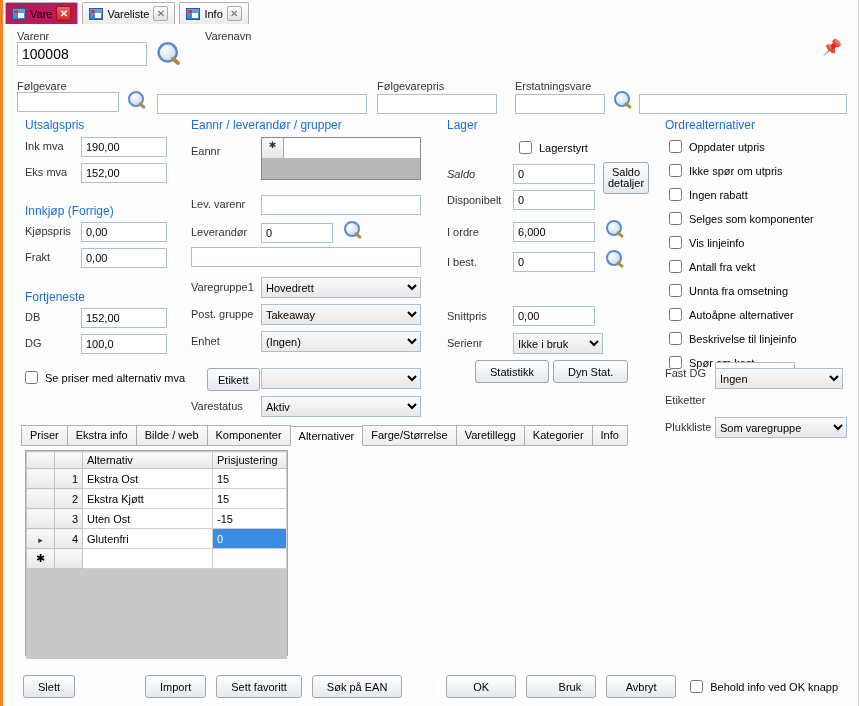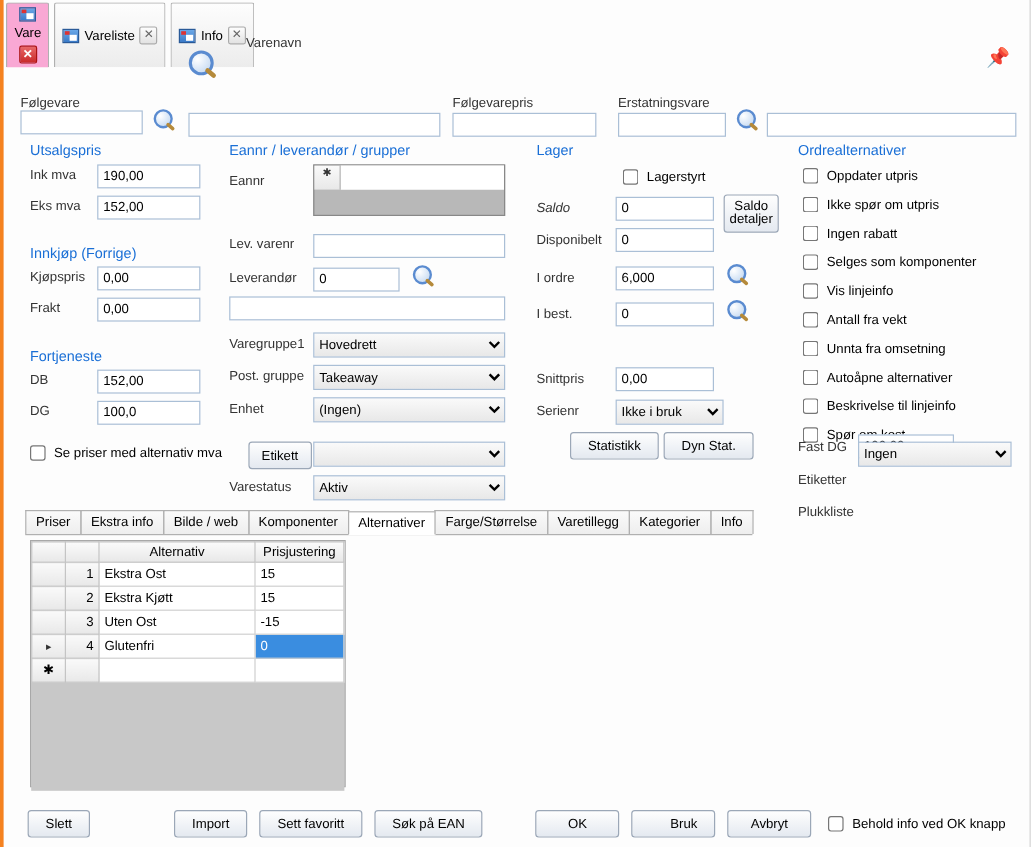--- a/index.html
+++ b/index.html
@@ -2,21 +2,21 @@
 <html><head>
 <meta charset="utf-8">
 <style>
 * { box-sizing: border-box; font-family: "Segoe UI", Tahoma, sans-serif; font-size: 11px; }
 body { margin: 0; padding: 0; background: #fff; width: 859px; height: 706px; overflow: hidden; position: relative; }
 .app { border-left: 3px solid #f58220; border-right: 1px solid #ccc; width: 859px; height: 706px; position: relative; background: #fdfdfd; }
 
 
 .tabstrip { display: flex; gap: 4px; padding: 2px 0 0 2px; }
 .tab { display: flex; align-items: center; gap: 4px; background: linear-gradient(#fdfdfd,#ececec); border: 1px solid #b0b0b0; border-bottom: none; padding: 3px 6px; border-radius: 2px 2px 0 0; }
-.tab.active { background: #f9a8d4; flex-direction: column; }
+.tab.active { background: #be185d; }
 .formicon { width: 14px; height: 12px; display: inline-block; background: linear-gradient(#6aa8e8,#3a7ac8); border: 1px solid #2a5a98; position: relative; }
 .formicon::before { content:""; position:absolute; left:1px; top:1px; width:4px; height:3px; background:#d33; }
 .formicon::after { content:""; position:absolute; right:1px; bottom:1px; width:6px; height:5px; background:#fff; }
 .closebox { width: 15px; height: 15px; display: inline-flex; align-items:center; justify-content:center; border: 1px solid #aaa; background: linear-gradient(#fdfdfd,#e2e2e2); color:#666; font-size:10px; line-height:1; border-radius:2px; }
 .closebox.red { background: linear-gradient(#e86868,#c92a2a); border-color:#a11; color:#fff; font-weight:bold; }
 
 
 .lbl { color: #333; }
 .gh { color: #1a6fd6; font-size: 12px; }
 input[type=text].fld, .fld { border: 1px solid #aabfd6; padding: 2px 4px; height: 20px; background:#fff; }
@@ -34,21 +34,21 @@
 .pin { position:absolute; right:18px; top:38px; width:18px; height:18px; color:#2a4fbb; font-size:16px; }
 
 
 .subtabs { display:flex; border-bottom:1px solid #b0b0b0; margin: 0 0 0 0; }
 .subtab { border:1px solid #b0b0b0; border-bottom:none; background:linear-gradient(#fafafa,#eee); padding:3px 8px; margin-right:-1px; cursor:pointer; }
 .subtab.active { background:#fff; position:relative; top:1px; border-bottom:1px solid #fff; }
 
 
 .alt-table { border:1px solid #a8a8a8; width:263px; background:#ccc; }
 .alt-table table { border-collapse:collapse; width:100%; background:#fff; }
-.alt-table th { background:linear-gradient(#fafafa,#e8e8e8); border:1px solid #c4c4c4; font-weight:normal; padding:2px 4px; text-align:center; }
+.alt-table th { background:linear-gradient(#fafafa,#e8e8e8); border:1px solid #c4c4c4; font-weight:normal; padding:2px 4px; text-align:left; }
 .alt-table td { border:1px solid #d0d0d0; padding:2px 4px; height:20px; }
 .alt-table .rowhdr { background:linear-gradient(#fafafa,#e8e8e8); text-align:right; width:28px; border:1px solid #c4c4c4; }
 .alt-table .star { text-align:center; }
 .alt-table .cursor::before { content:"▸"; font-size:9px; color:#333; }
 .alt-table .selcell { background:#3a8de0; color:#fff; }
 
 
 .ean-grid { border:1px solid #888; width:160px; height:43px; background:#b8b8b8; position:relative; }
 .ean-grid .row1 { background:linear-gradient(#fafafa,#e8e8e8); height:20px; display:flex; }
 .ean-grid .row1 .c1 { width:22px; border-right:1px solid #aaa; text-align:center; }
@@ -79,20 +79,24 @@
     </div>
     <div class="tab">
       <span class="formicon"></span>
       <span>Info</span>
       <span class="closebox">✕</span>
     </div>
   </div>
 
   <span class="pin">📌</span>
 
+  <div class="abs" style="left:14px; top:30px;">
+    <div class="lbl">Varenr</div>
+    <input type="text" class="fld" style="width: 130px; height: 24px; font-size: 14px;" value="100008">
+  </div>
   <span class="mag abs" style="left:154px; top:44px; transform:scale(1.3);"></span>
   <div class="abs" style="left:202px; top:30px; right:60px;">
     <div class="lbl">Varenavn</div>
   </div>
 
   <div class="abs" style="left:14px; top:80px;">
     <div class="lbl">Følgevare</div>
     <input type="text" class="fld" style="width: 102px;">
   </div>
   <span class="mag abs" style="left:122px; top:90px;"></span>
@@ -241,20 +245,21 @@
         <span>Spør om kost</span>
       </label>
   </div>
   <div class="abs lbl" style="left:662px; top:367px;">Fast DG</div>
   <input type="text" class="fld abs" style="left: 712px; top: 362px; width: 80px;" value="100,00">
 
   <div class="abs lbl" style="left:662px; top:394px;">Etiketter</div>
   <select class="sel abs" style="left:712px; top:368px; width:128px;"><option>Ingen</option></select>
 
   <div class="abs lbl" style="left:662px; top:421px;">Plukkliste</div>
+  <select class="sel abs" style="left:712px; top:417px; width:132px;"><option>Som varegruppe</option></select>
 
   <div class="abs" style="left:18px; top:425px;">
     <div class="subtabs">
       <div class="subtab">Priser</div>
       <div class="subtab">Ekstra info</div>
       <div class="subtab">Bilde / web</div>
       <div class="subtab">Komponenter</div>
       <div class="subtab active">Alternativer</div>
       <div class="subtab">Farge/Størrelse</div>
       <div class="subtab">Varetillegg</div>

